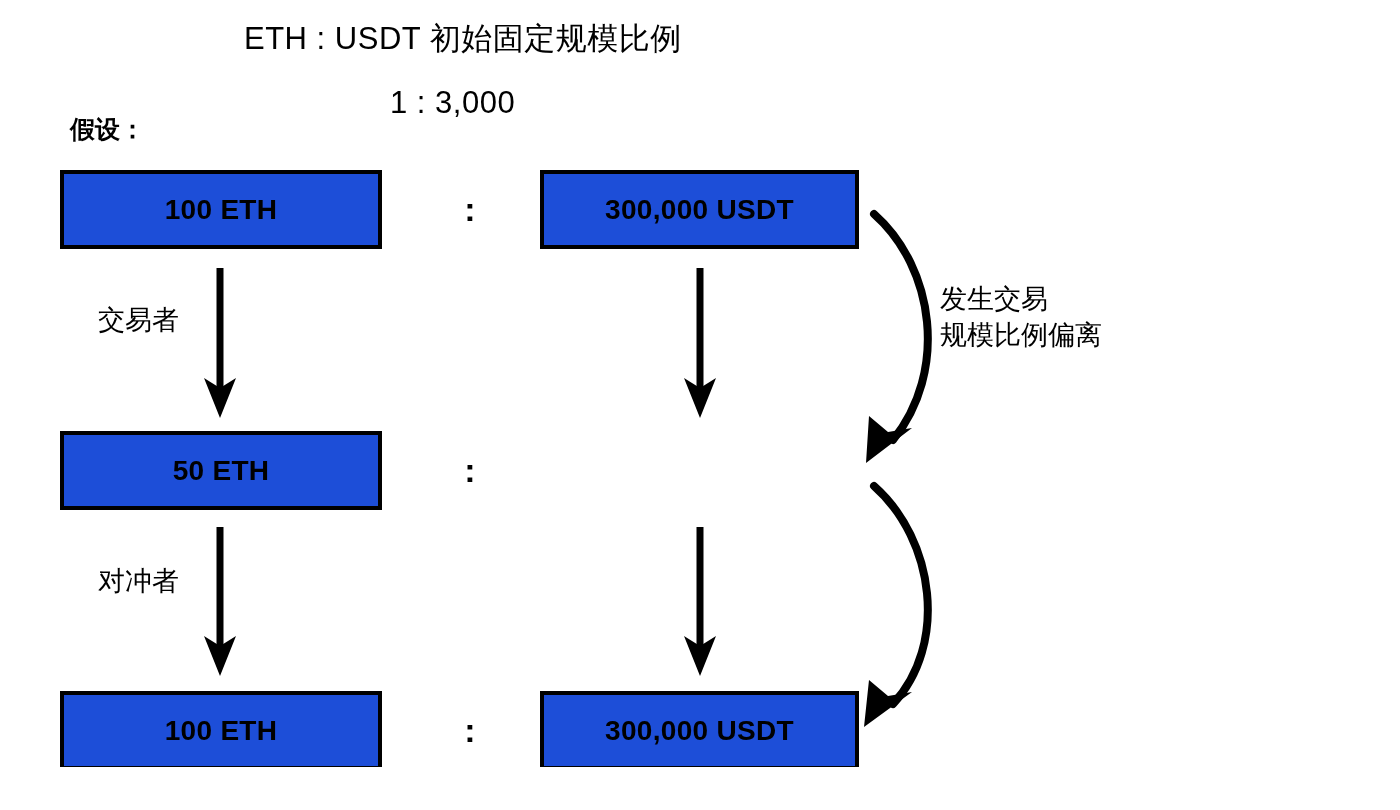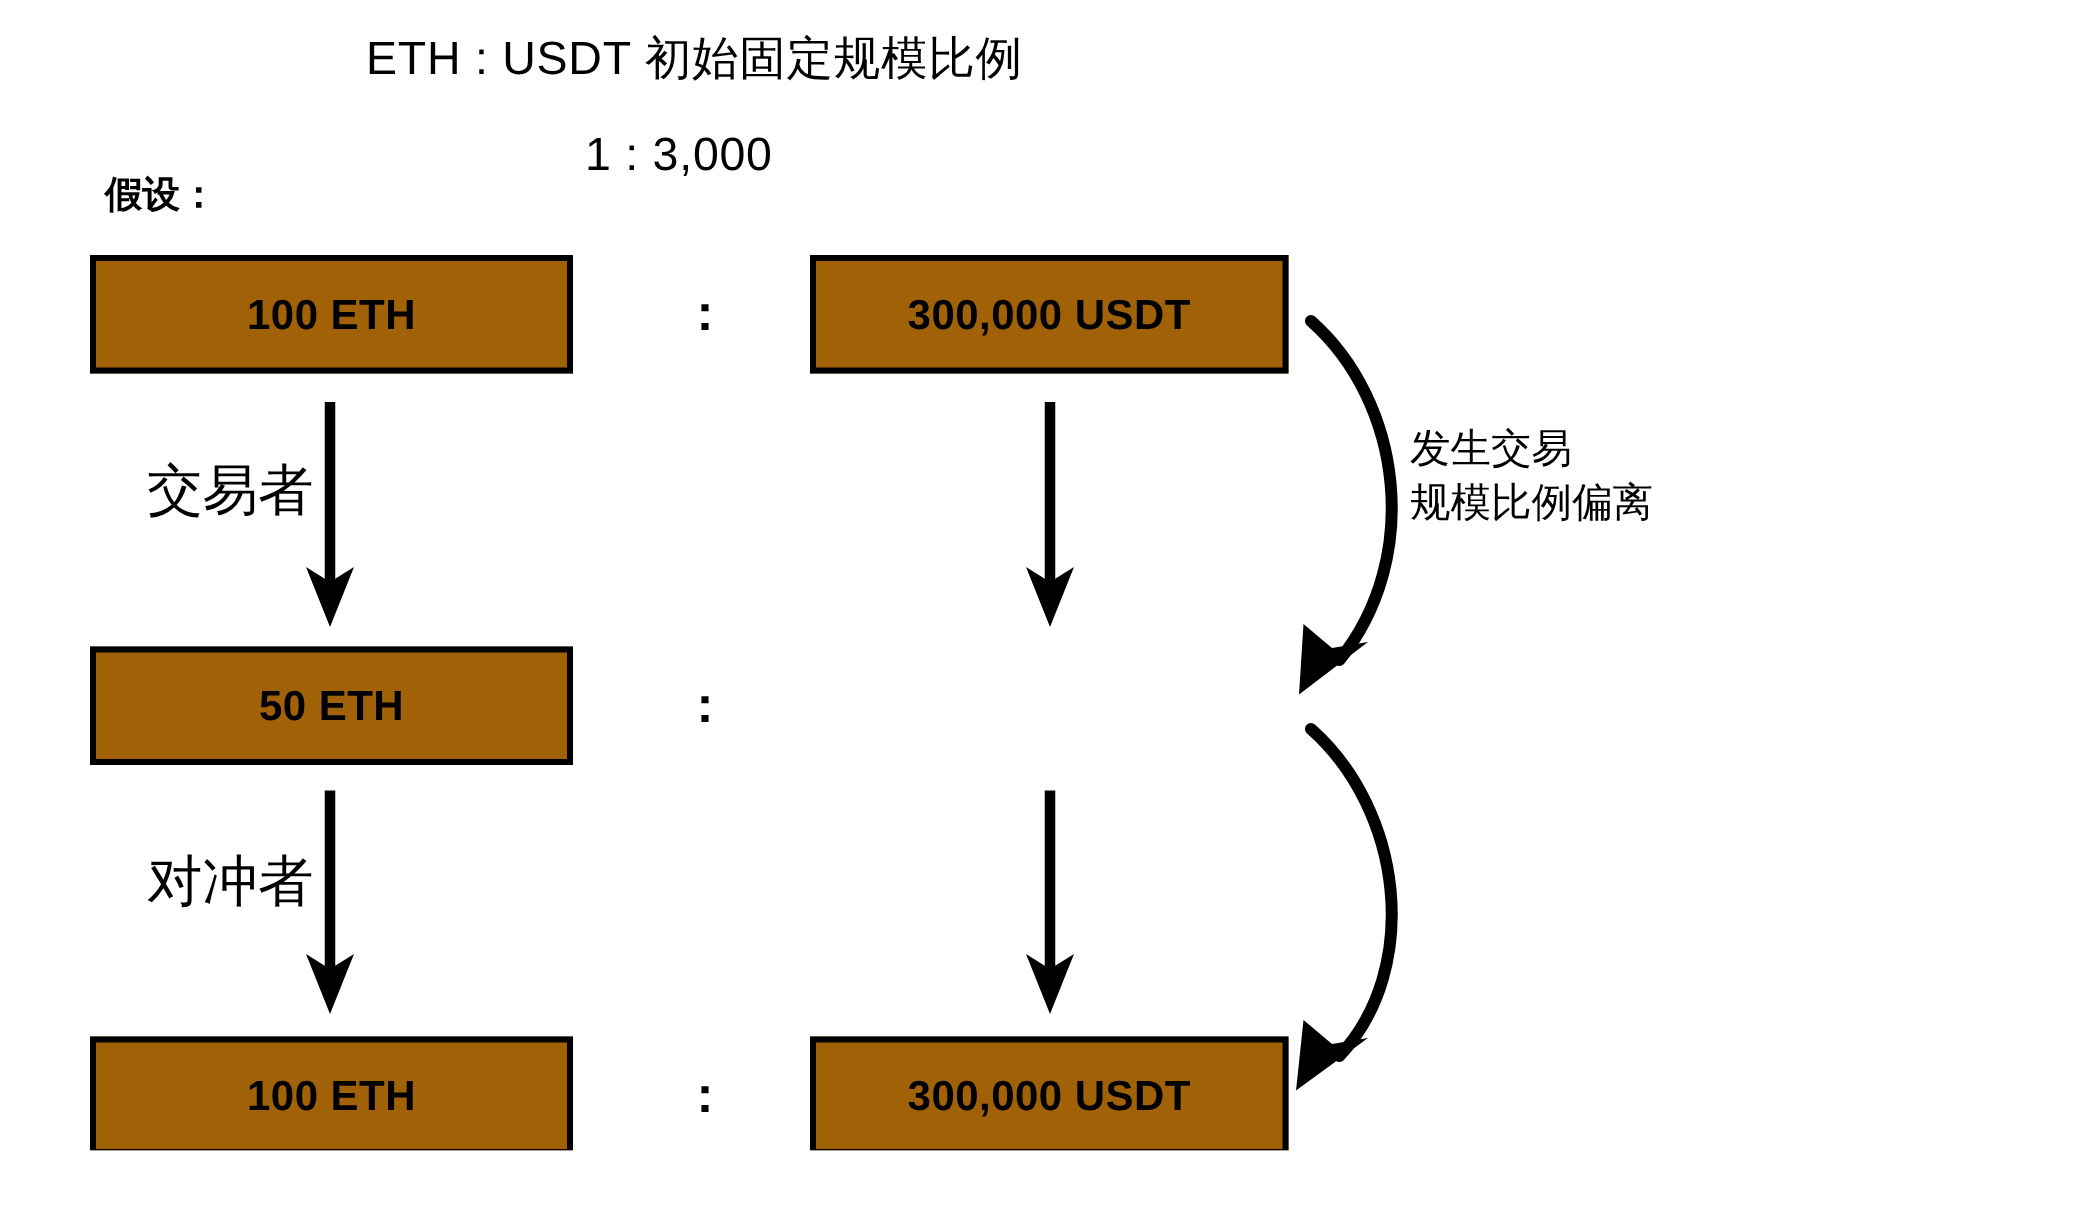--- a/index.html
+++ b/index.html
@@ -37,21 +37,21 @@
     left: 70px; top: 113px;
     font-size: 25px;
     font-weight: 700;
     white-space: nowrap;
   }
 
   
   .node-box {
     box-sizing: border-box;
     border: 4px solid #000000;
-    background: #a16207;
+    background: #1d4ed8;
     display: flex;
     align-items: center;
     justify-content: center;
     font-weight: 700;
     font-size: 28px;
     letter-spacing: 0.3px;
     white-space: nowrap;
   }
   .box-left  { left: 60px;  width: 322px; height: 79px; }
   .box-right { left: 540px; width: 319px; height: 79px; }
@@ -67,21 +67,21 @@
     font-size: 34px;
     font-weight: 700;
     line-height: 1;
   }
   .colon-r1 { top: 192px; }
   .colon-r2 { top: 453px; }
   .colon-r3 { top: 713px; }
 
   
   .edge-label {
-    font-size: 37px;
+    font-size: 27px;
     font-weight: 400;
     white-space: nowrap;
     line-height: 1.18;
   }
   #label-trader  { left: 98px; top: 305px; }
   #label-hedger  { left: 98px; top: 566px; text-align: center; }
   #label-deviate { left: 362px; top: 362px; }
 
   .side-note {
     font-size: 27px;

